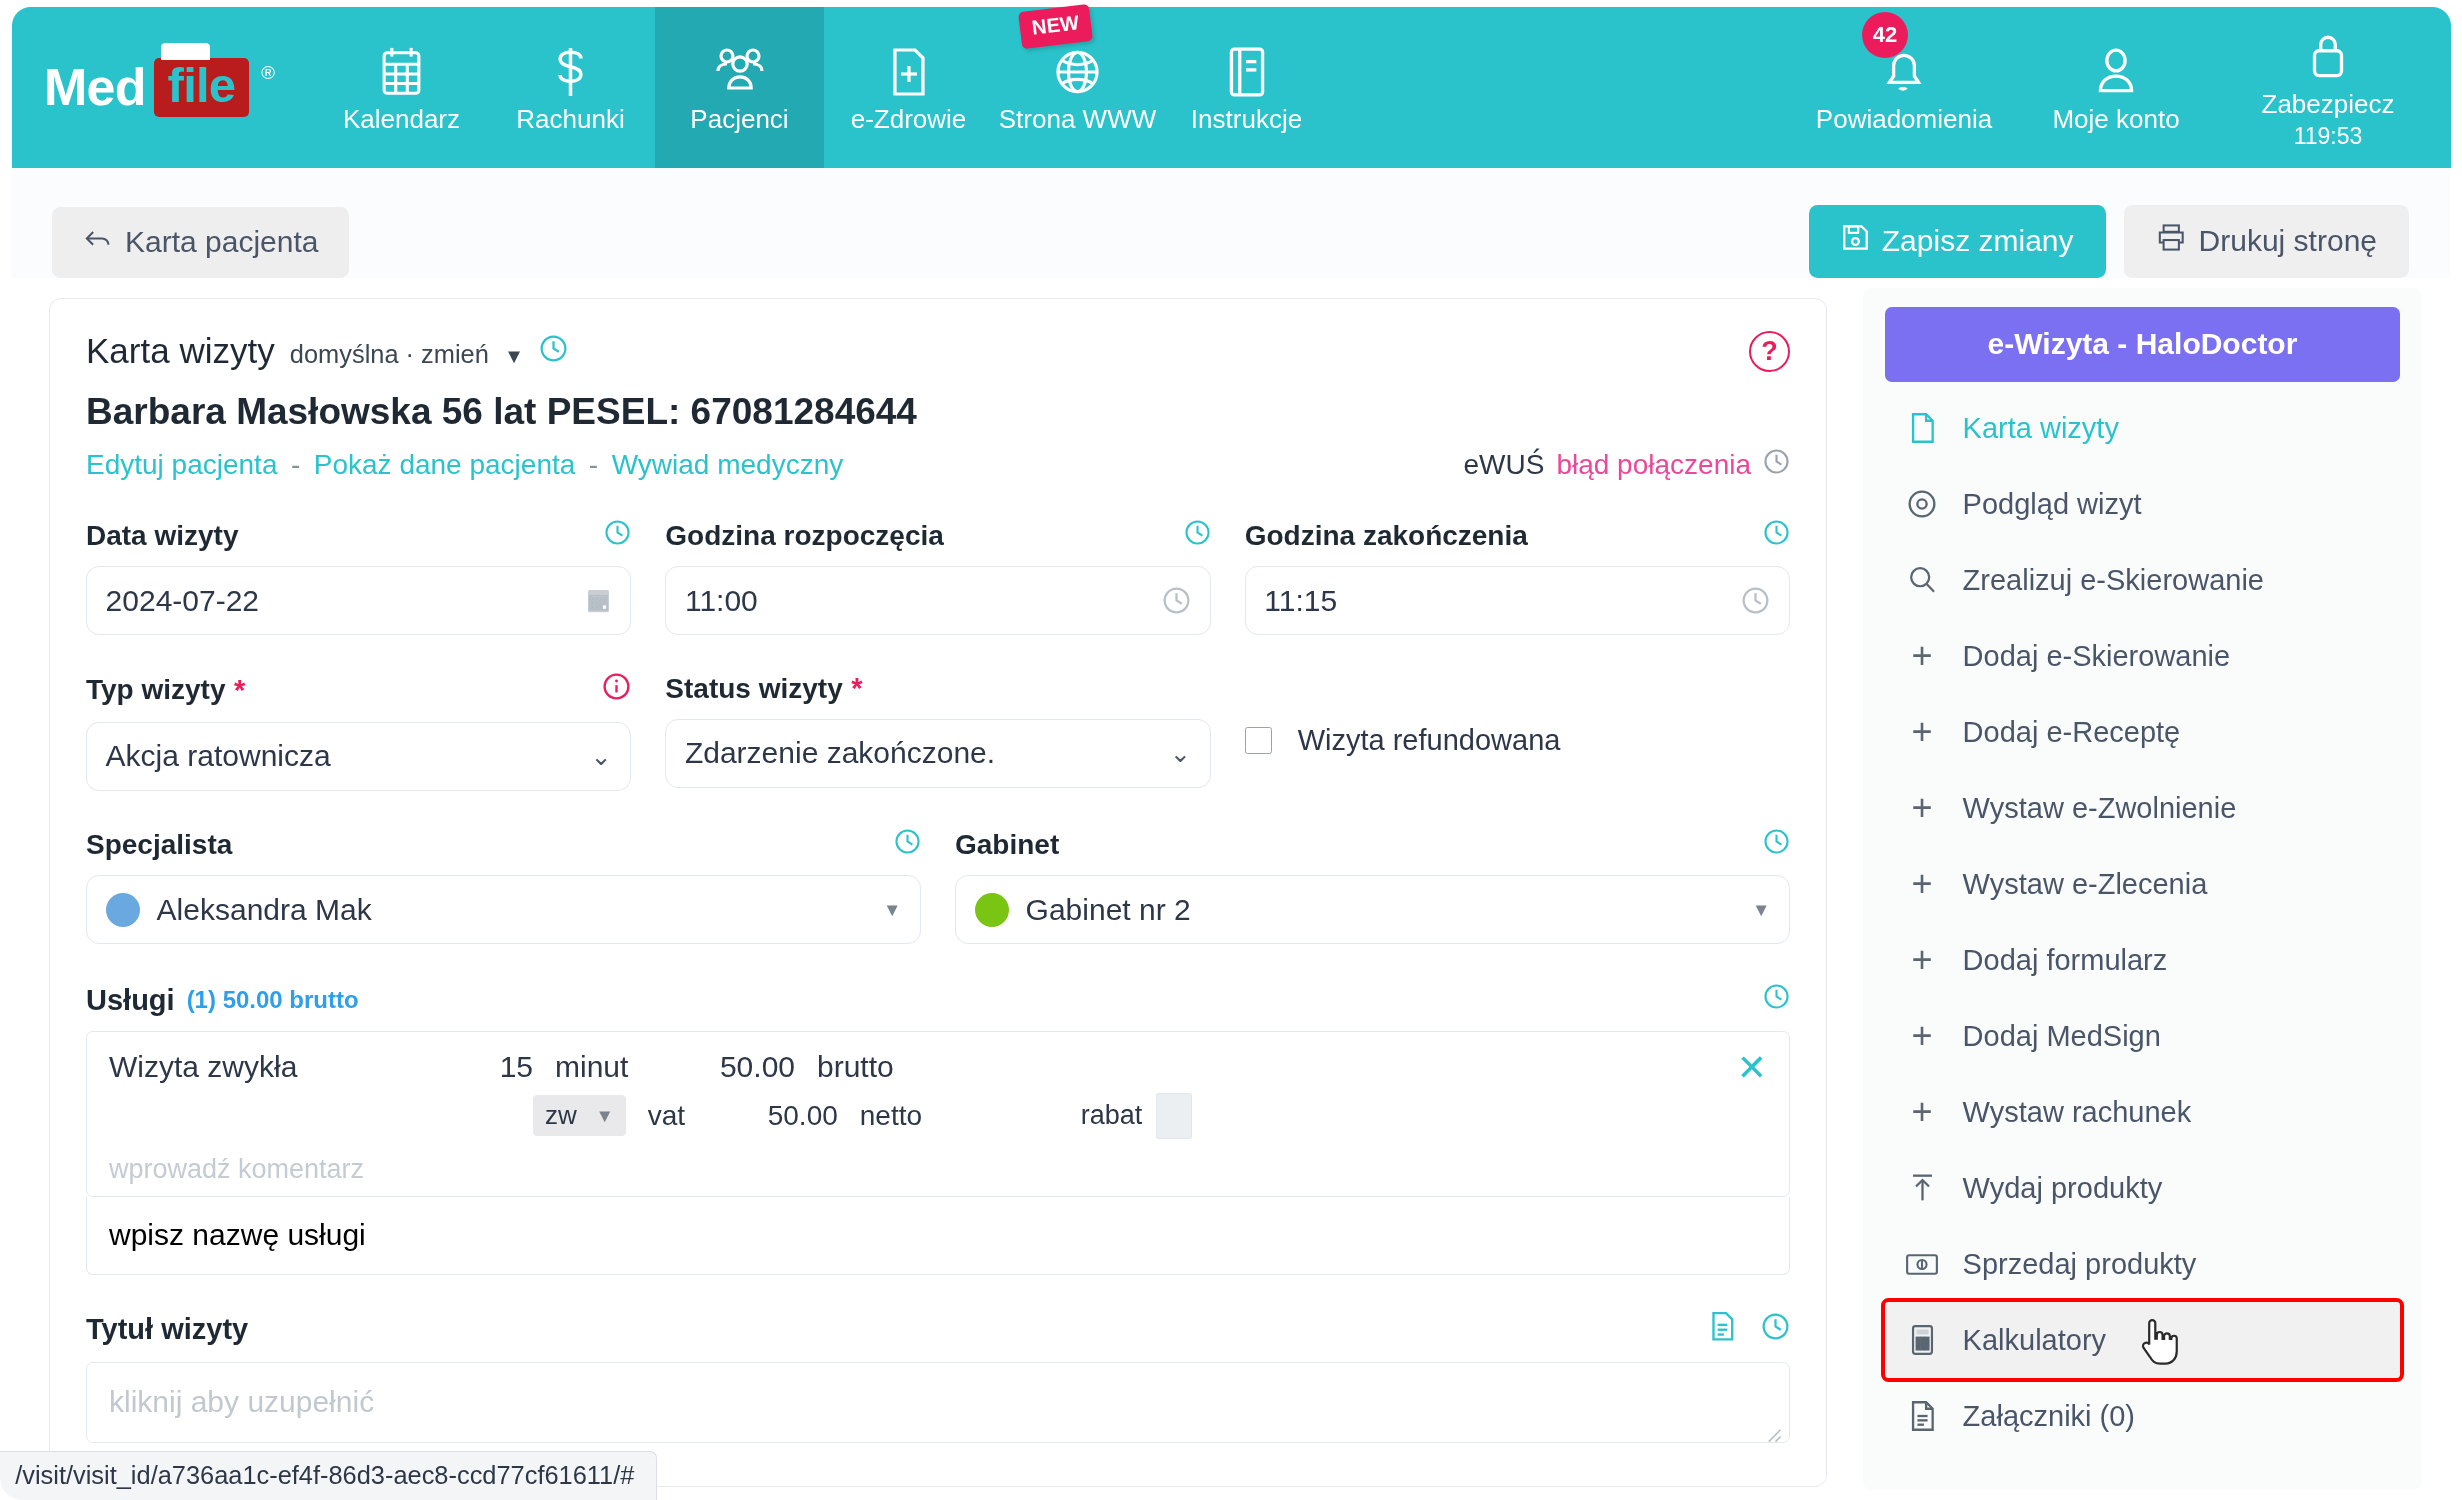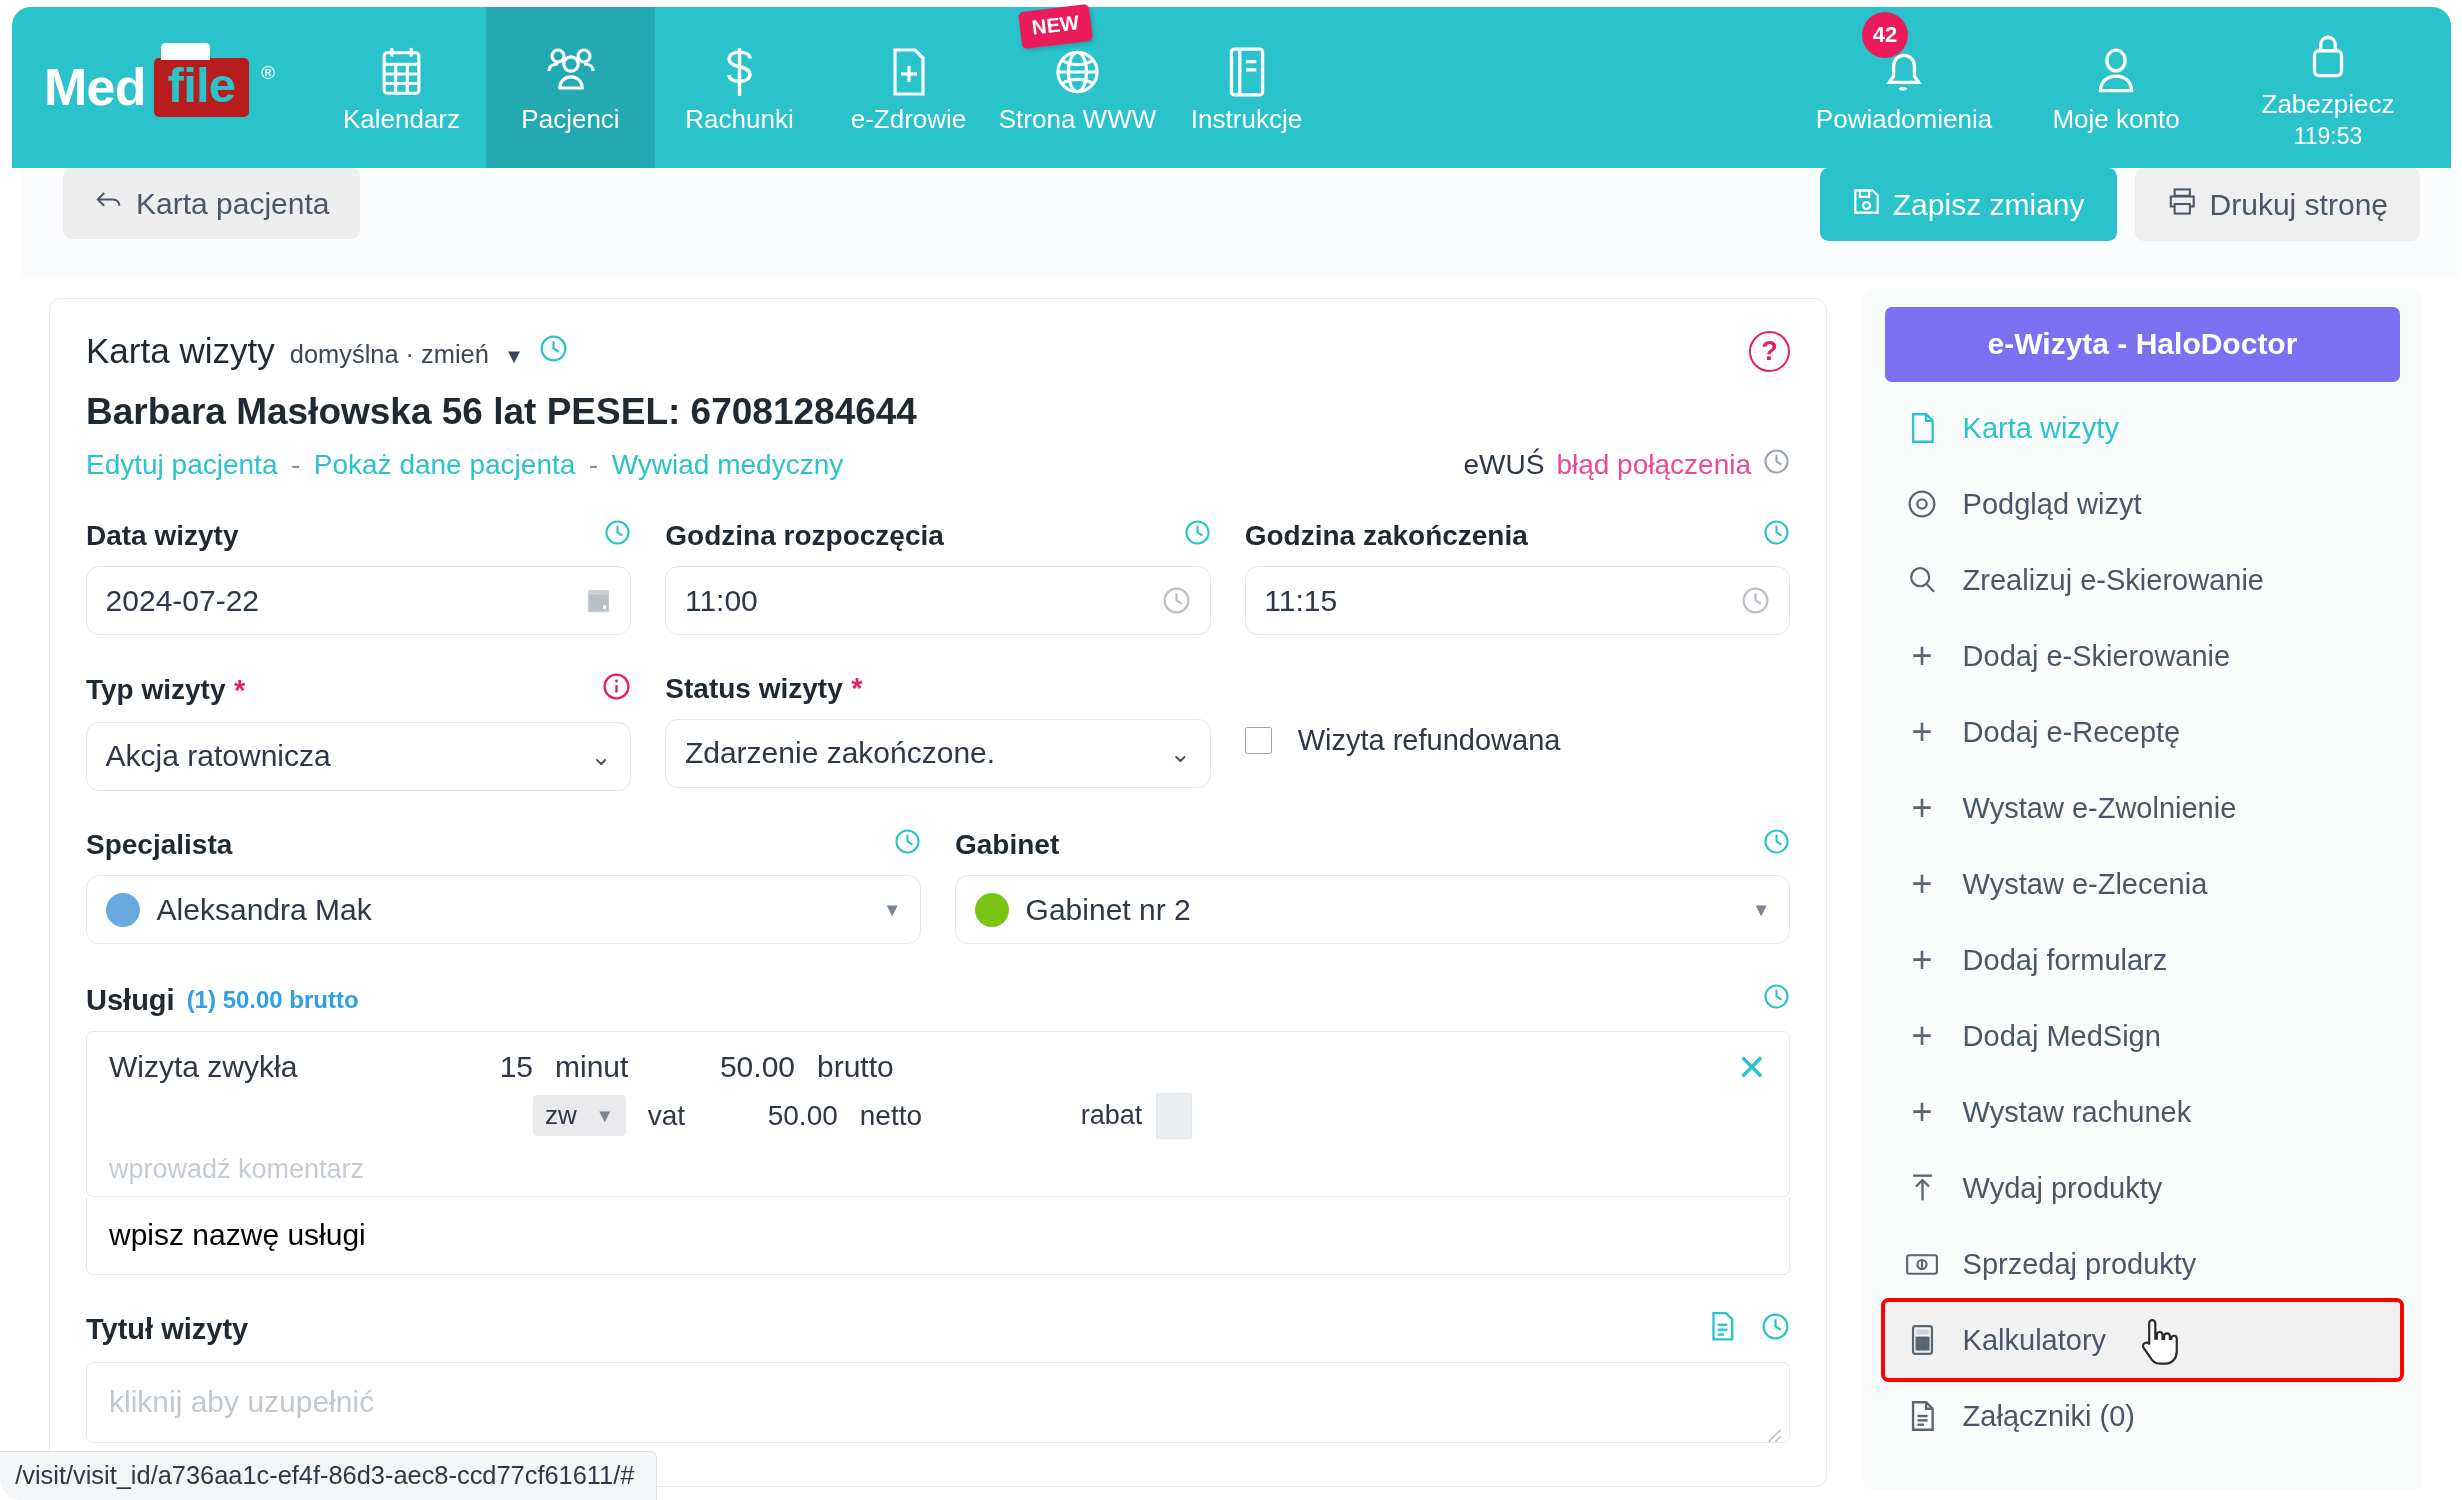--- a/index.html
+++ b/index.html
@@ -70,24 +70,24 @@
     position: absolute; background: #ec1c5c; color: #fff;
     font-size: 20.3px; font-weight: bold; padding: 6px 12px 7.6px 12px;
     border-radius: 5.1px; left: 27px; top: 1.7px; z-index: 3;
     transform: rotate(-7deg);
     box-shadow: 1.7px 2.5px 4.2px rgba(0,0,0,.18);
   }
   .seclock-time { font-size: 23px; margin-top: -1.7px; }
 
   
   .toolbar {
-    position: absolute; left: 22px; top: 168px;
+    position: absolute; left: 11px; top: 168px;
     width: 2439px; height: 110px;
     background: #fbfcfd;
-    display: flex; align-items: flex-start;
+    display: flex; align-items: flex-end;
   }
   .btn {
     display: inline-flex; align-items: center; gap: 12px;
     border-radius: 8.5px; font-size: 30px; cursor: pointer;
     border: none; font-family: inherit;
   }
   .btn-back {
     background: #eeeeee; color: #4a5568;
     padding: 18.6px 30.5px; margin-left: 41px;
   }
@@ -248,42 +248,42 @@
             <line x1="3" y1="10" x2="21" y2="10"></line>
               <line x1="3" y1="15" x2="21" y2="15"></line>
               <line x1="3" y1="20" x2="21" y2="20"></line>
             <line x1="9" y1="10" x2="9" y2="25"></line>
               <line x1="15" y1="10" x2="15" y2="25"></line>
           </svg>
         </span>
         <span class="lbl">Kalendarz</span>
       </div>
 
+      <div class="nav-item">
+        <span class="ico">
+          <svg width="39" height="54" viewBox="0 0 18 26" fill="none" stroke="#fff" stroke-width="1.7">
+            <line x1="9" y1="1.5" x2="9" y2="24.5"></line>
+            <path d="M14 6.5c0-2-2.2-3-5-3s-5 1.2-5 3.4 2.2 3 5 3.6 5 1.4 5 3.6-2.2 3.4-5 3.4-5-1-5-3"></path>
+          </svg>
+        </span>
+        <span class="lbl">Rachunki</span>
+      </div>
+
       <div class="nav-item active">
         <span class="ico">
           <svg width="52" height="54" viewBox="0 0 26 26" fill="none" stroke="#fff" stroke-width="1.6">
             <circle cx="6.5" cy="5" r="3"></circle>
               <path d="M2 12.5c0-2.2 2-3.5 4.5-3.5"></path>
             <circle cx="19.5" cy="5" r="3"></circle>
               <path d="M24 12.5c0-2.2-2-3.5-4.5-3.5"></path>
             <circle cx="13" cy="9" r="3.6"></circle>
               <path d="M7.4 21c0-3.4 2.5-5.6 5.6-5.6s5.6 2.2 5.6 5.6z"></path>
           </svg>
         </span>
         <span class="lbl">Pacjenci</span>
-      </div>
-
-      <div class="nav-item">
-        <span class="ico">
-          <svg width="39" height="54" viewBox="0 0 18 26" fill="none" stroke="#fff" stroke-width="1.7">
-            <line x1="9" y1="1.5" x2="9" y2="24.5"></line>
-            <path d="M14 6.5c0-2-2.2-3-5-3s-5 1.2-5 3.4 2.2 3 5 3.6 5 1.4 5 3.6-2.2 3.4-5 3.4-5-1-5-3"></path>
-          </svg>
-        </span>
-        <span class="lbl">Rachunki</span>
       </div>
 
       <div class="nav-item">
         <span class="ico">
           <svg width="44" height="54" viewBox="0 0 22 26" fill="none" stroke="#fff" stroke-width="1.6">
             <path d="M4 2h10l4 4v18H4z"></path>
             <line x1="11" y1="10" x2="11" y2="18"></line>
               <line x1="7" y1="14" x2="15" y2="14"></line>
           </svg>
         </span>

